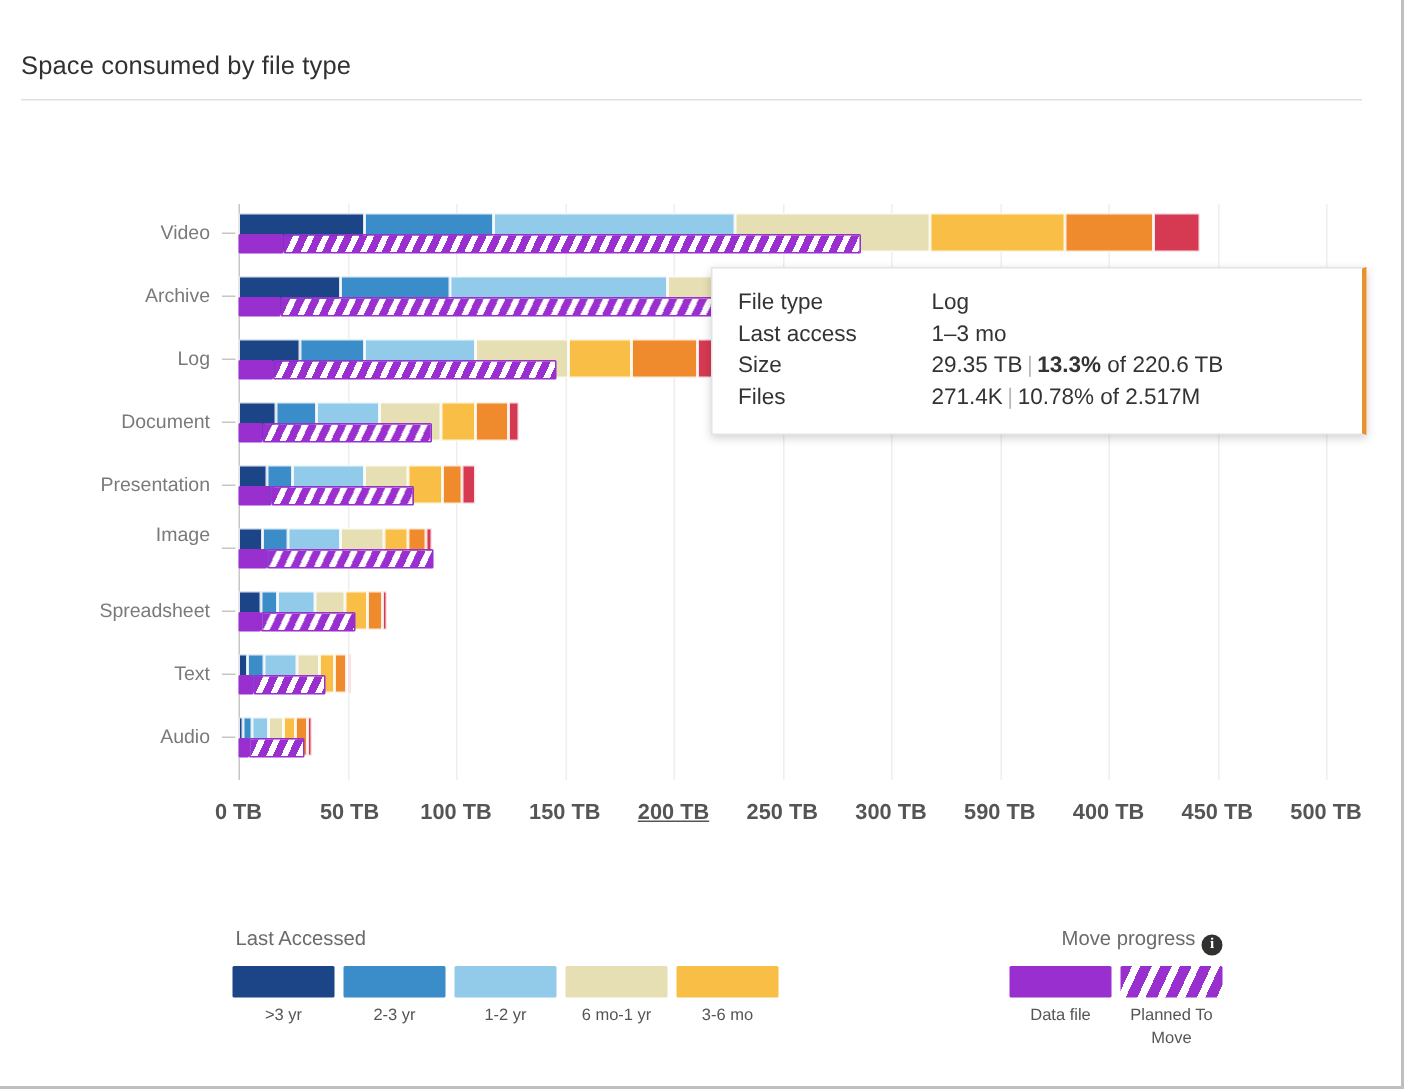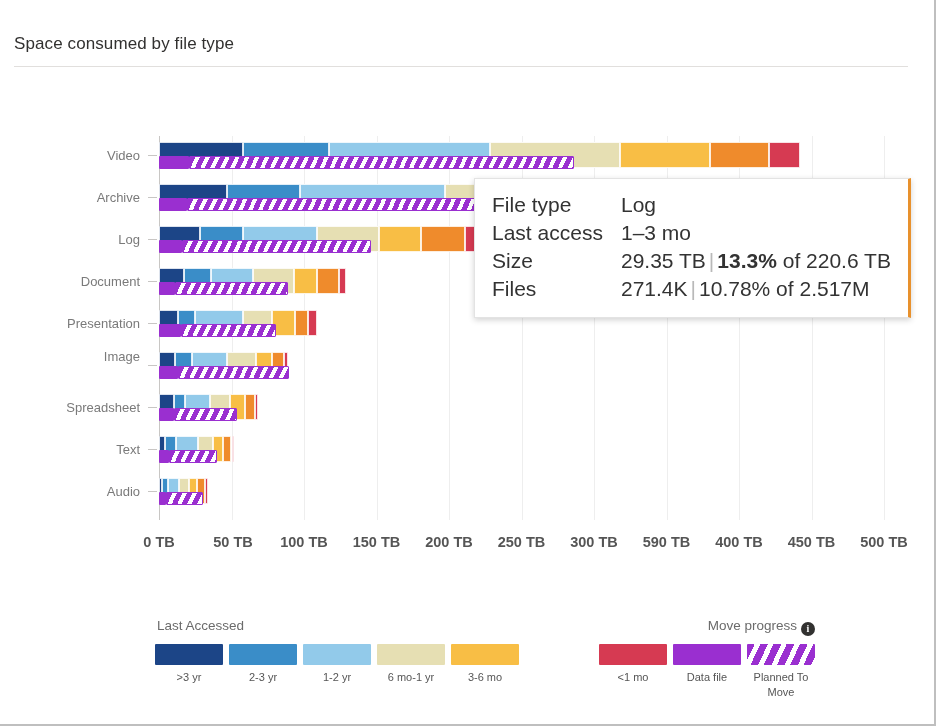--- a/index.html
+++ b/index.html
@@ -147,21 +147,21 @@
     left: 474px; top: 178px;
     width: 437px;
     background: #ffffff;
     border: 1px solid #e3e3e3;
     border-right: 3px solid #e8912d;
     box-shadow: 0 2px 6px rgba(0,0,0,0.18);
     padding: 12px 0 14px 0;
   }
   #tooltip table {
     border-collapse: collapse;
-    font-size: 21px;
+    font-size: 15px;
     color: #333333;
   }
   #tooltip td {
     padding: 2px 0;
     vertical-align: top;
     white-space: nowrap;
   }
   #tooltip td.k { width: 146px; padding-left: 17px; }
   #tooltip td.v { }
   .sep { color: #b9b9b9; padding: 0 3px; }
@@ -221,24 +221,20 @@
         <div class="legend-swatch" style="background: rgb(146, 202, 234);"></div>
         <div class="legend-label">1-2 yr</div>
       </div>
       <div class="legend-item" style="left: 222px;">
         <div class="legend-swatch" style="background: rgb(230, 223, 179);"></div>
         <div class="legend-label">6 mo-1 yr</div>
       </div>
       <div class="legend-item" style="left: 296px;">
         <div class="legend-swatch" style="background: rgb(248, 190, 69);"></div>
         <div class="legend-label">3-6 mo</div>
-      </div>
-      <div class="legend-item" style="left: 444px;">
-        <div class="legend-swatch" style="background: rgb(214, 58, 82);"></div>
-        <div class="legend-label">&lt;1 mo</div>
       </div>
       <div class="legend-item" style="left: 518px;">
         <div class="legend-swatch" style="background: rgb(154, 47, 208);"></div>
         <div class="legend-label">Data file</div>
       </div>
       <div class="legend-item" style="left: 592px;">
         <div class="legend-swatch" style="background: repeating-linear-gradient(115deg, rgb(154, 47, 208) 0px, rgb(154, 47, 208) 7px, rgb(255, 255, 255) 7px, rgb(255, 255, 255) 12px);"></div>
         <div class="legend-label">Planned To Move</div>
       </div>
     </div>
@@ -273,21 +269,21 @@
       </tbody>
     </table>
   </div>
 
   <div id="edge-r"></div>
   <div id="edge-b"></div>
 <div class="xlab" style="left: 159px;">0 TB</div>
     <div class="xlab" style="left: 233px;">50 TB</div>
     <div class="xlab" style="left: 304px;">100 TB</div>
     <div class="xlab" style="left: 376.5px;">150 TB</div>
-    <div class="xlab" style="left: 449px;">200 TB</div>
+    <div class="xlab" style="left: 449px; text-decoration: underline;">200 TB</div>
     <div class="xlab" style="left: 521.5px;">250 TB</div>
     <div class="xlab" style="left: 594px;">300 TB</div>
     <div class="xlab" style="left: 666.5px;">590 TB</div>
     <div class="xlab" style="left: 739px;">400 TB</div>
     <div class="xlab" style="left: 811.5px;">450 TB</div>
     <div class="xlab" style="left: 884px;">500 TB</div>
     <div class="ytick" style="top: 155px;"></div>
     <div class="barrow" style="top: 142px; left: 159px;">
       <div class="seg" title="Video – &gt;3 yr" style="left: 0px; width: 84.1px; background: rgb(28, 69, 135);"></div>
       <div class="seg" title="Video – 2-3 yr" style="left: 84.1px; width: 85.55px; background: rgb(58, 141, 200);"></div>

